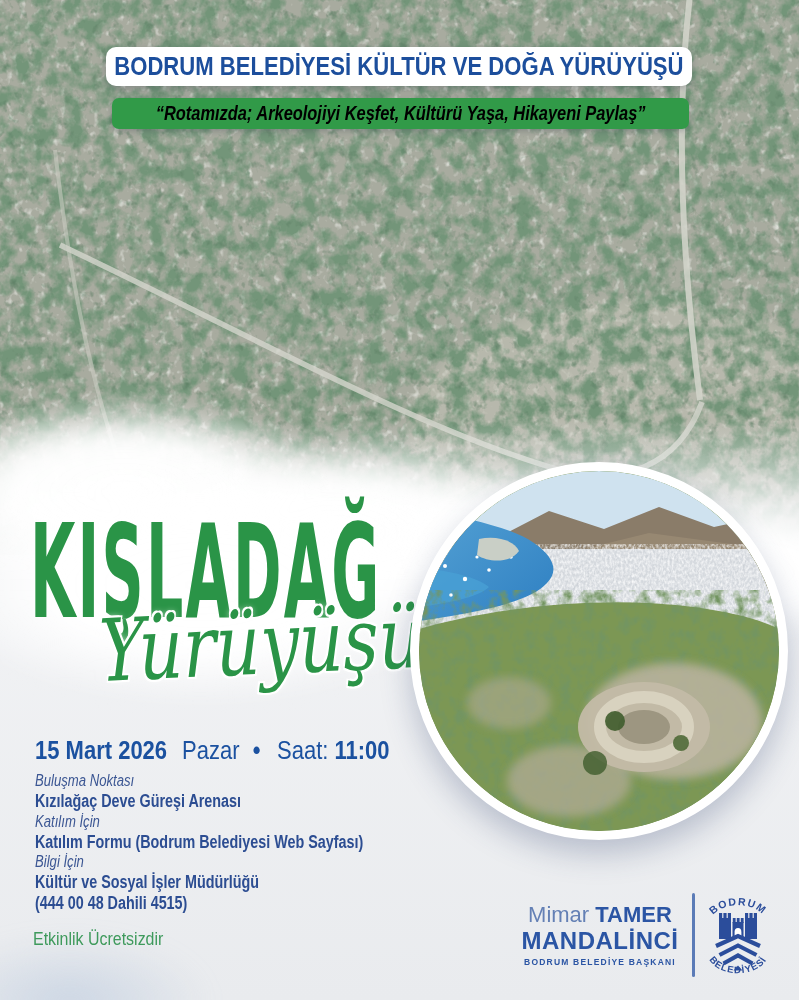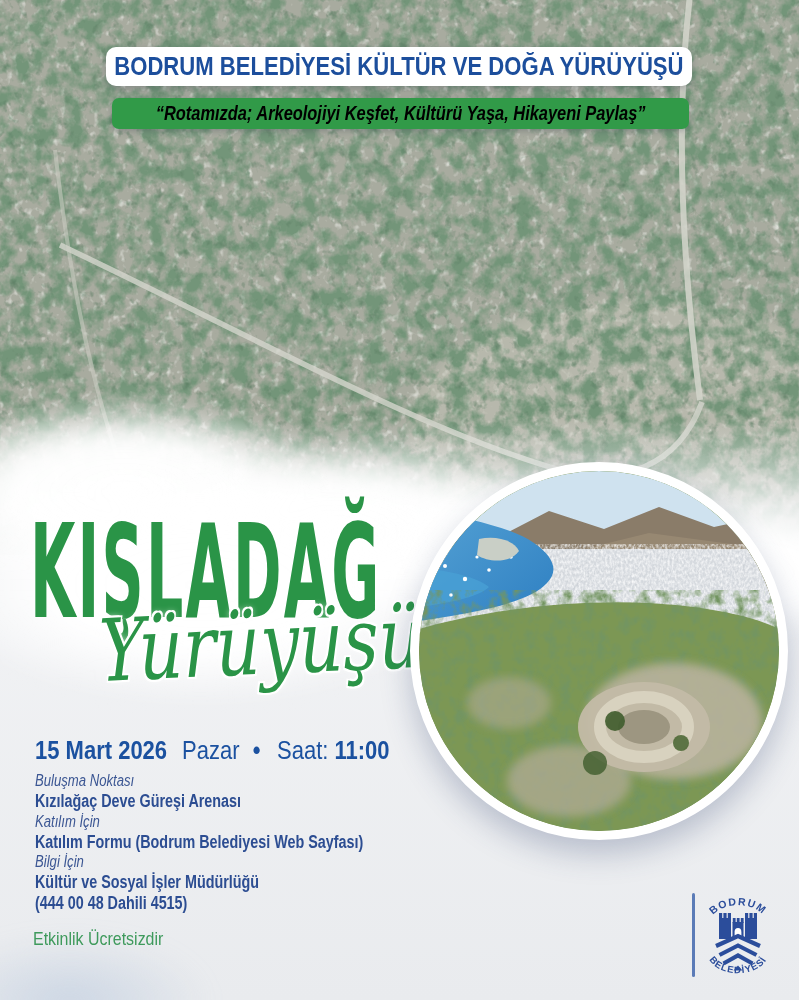--- a/index.html
+++ b/index.html
@@ -191,20 +191,28 @@
     <div class="info-value">Kızılağaç Deve Güreşi Arenası</div>
     <div class="info-label">Katılım İçin</div>
     <div class="info-value">Katılım Formu (Bodrum Belediyesi Web Sayfası)</div>
     <div class="info-label">Bilgi İçin</div>
     <div class="info-value">Kültür ve Sosyal İşler Müdürlüğü</div>
     <div class="info-value">(444 00 48 Dahili 4515)</div>
   </div>
 
   <div class="free-note">Etkinlik Ücretsizdir</div>
 
+  <div class="signature">
+    <div class="sig-line1">
+      <span class="sig-prefix">Mimar</span>
+      <span class="sig-first">TAMER</span>
+    </div>
+    <div class="sig-last">MANDALİNCİ</div>
+    <div class="sig-role">BODRUM BELEDİYE BAŞKANI</div>
+  </div>
   <div class="sig-divider"></div>
 
   <div class="logo">
     <svg viewBox="0 0 64 94">
       <defs>
         <path id="arcTop" d="M5,29 C15,12 49,12 59,29"></path>
         <path id="arcBottom" d="M3,70 C13,89 51,89 61,70"></path>
       </defs>
       <g fill="#2b4d9b">
         <text font-family="Liberation Sans, sans-serif" font-size="10.5" font-weight="700" letter-spacing="1.3">

